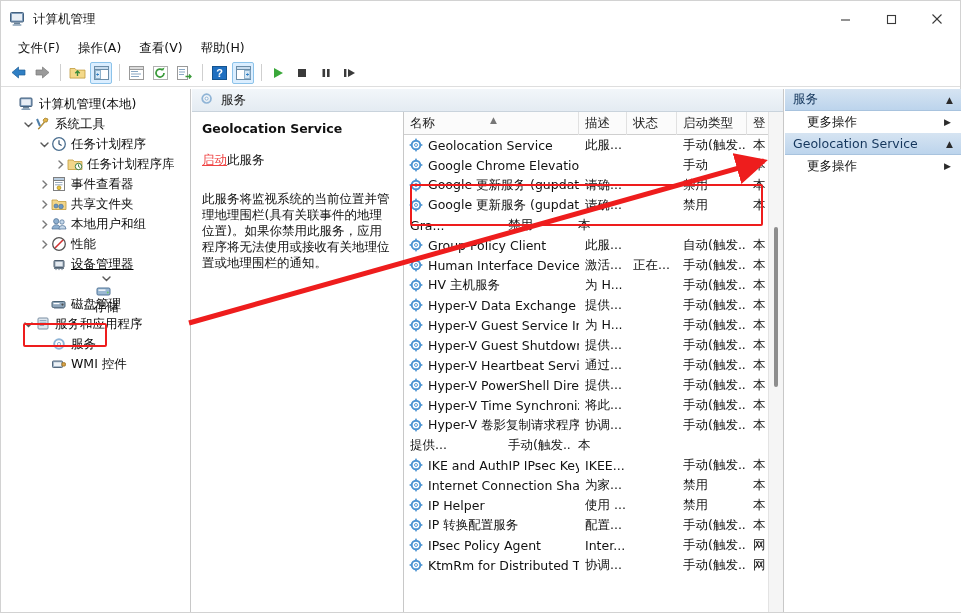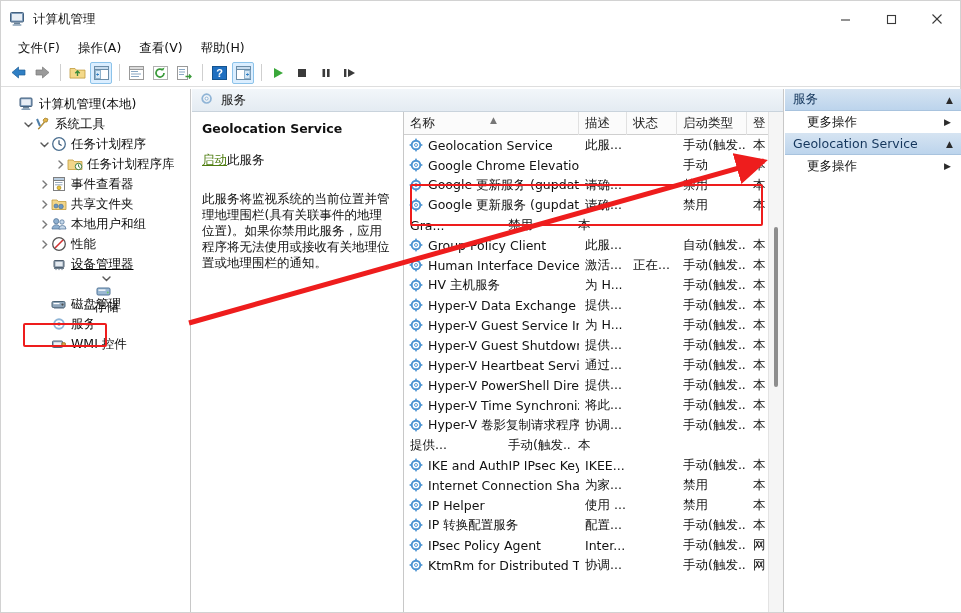--- a/index.html
+++ b/index.html
@@ -90,21 +90,21 @@
   }
   .mid-head .lbl { font-size: 12.5px; color: #1a1a1a; margin-left: 7px; }
 
   .mid-body { display: flex; height: 500px; }
   .detail {
     width: 212px; flex: none; padding: 9px 10px 0 10px; border-right: 1px solid #c8c8c8;
     height: 500px; overflow: hidden;
   }
   .detail h2 { font-size: 12.5px; font-weight: bold; margin: 0 0 16px 0; color: #111; }
   .startline { font-size: 12.5px; margin-bottom: 22px; color: #111; }
-  .startline a { color: #4d7c0f; }
+  .startline a { color: #ef4444; }
   .desc-title { font-size: 12.5px; margin-bottom: 1px; color: #111; }
   .desc-body { font-size: 12.5px; line-height: 16px; color: #111; }
 
   
   .listwrap { position: relative; flex: 1; height: 500px; overflow: hidden; background: #fff; }
   .lhead {
     height: 23px; display: flex; align-items: center;
     border-bottom: 1px solid #cfcfcf; background: #fbfbfb;
     position: relative;
   }
@@ -416,20 +416,34 @@
         <div class="tnode" style="padding-left: 32px;">
           <span class="tw"></span>
           <span class="ticon"><svg width="16" height="16" viewBox="0 0 16 16">
               <rect x="1" y="5.5" width="13" height="6" rx="1.2" fill="#8fa6bb" stroke="#4a6375"></rect>
               <rect x="2.5" y="7" width="6" height="1.2" fill="#fff"></rect>
               <circle cx="11.5" cy="8.6" r="1.1" fill="#4d4d4d"></circle>
               <path d="M3 12 h10" stroke="#6e8296" stroke-width="1.2"></path>
             </svg></span>
           <span class="tlabel">磁盘管理</span>
         </div>
+        <div class="tnode" style="padding-left: 16px;">
+          <span class="tw">
+            <svg width="9" height="9" viewBox="0 0 9 9">
+              <path d="M1 3 L4.5 6.6 L8 3" fill="none" stroke="#5a5a5a" stroke-width="1.4" stroke-linecap="round"></path>
+            </svg>
+          </span>
+          <span class="ticon"><svg width="16" height="16" viewBox="0 0 16 16">
+              <rect x="3" y="2" width="10" height="11" rx="1" fill="#dfe7ef" stroke="#7b8fa3"></rect>
+              <rect x="4.6" y="4" width="6.8" height="1.2" fill="#8fa6bb"></rect>
+              <rect x="4.6" y="6.4" width="6.8" height="1.2" fill="#8fa6bb"></rect>
+              <rect x="4.6" y="8.8" width="4.5" height="1.2" fill="#8fa6bb"></rect>
+            </svg></span>
+          <span class="tlabel">服务和应用程序</span>
+        </div>
         <div class="tnode" style="padding-left: 32px;">
           <span class="tw"></span>
           <span class="ticon"><svg width="16" height="16" viewBox="0 0 16 16">
               <circle cx="8" cy="8" r="4.8" fill="none" stroke="#8fb4d6" stroke-width="1.9"></circle>
               <circle cx="8" cy="8" r="1.6" fill="#fff" stroke="#8fb4d6" stroke-width="1"></circle>
             </svg></span>
           <span class="tlabel">服务</span>
         </div>
         <div class="tnode" style="padding-left: 32px;">
           <span class="tw"></span>

